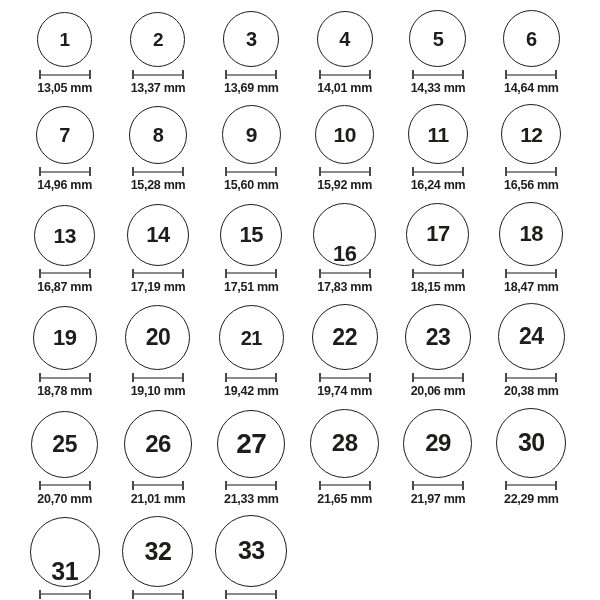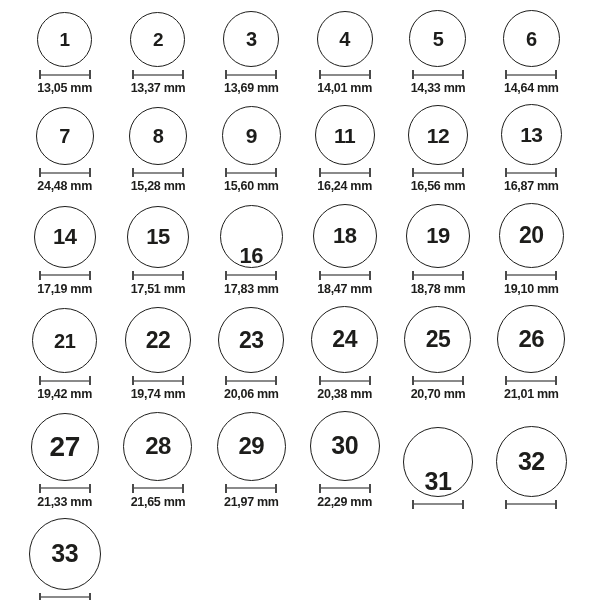--- a/index.html
+++ b/index.html
@@ -121,39 +121,46 @@
     </div>
     <div class="measure"></div>
     <div class="diameter-label">14,64 mm</div>
   </div>
 
   <div class="ring-cell">
     <div class="ring-circle" style="width: 58px; height: 58px;">
       <span class="ring-number" style="font-size: 20px;">7</span>
     </div>
     <div class="measure"></div>
-    <div class="diameter-label">24,48 mm</div>
+    <div class="diameter-label">14,96 mm</div>
   </div>
 
   <div class="ring-cell">
     <div class="ring-circle" style="width: 58px; height: 58px;">
       <span class="ring-number" style="font-size: 20px;">8</span>
     </div>
     <div class="measure"></div>
     <div class="diameter-label">15,28 mm</div>
   </div>
 
   <div class="ring-cell">
     <div class="ring-circle" style="width: 59px; height: 59px;">
       <span class="ring-number" style="font-size: 21px;">9</span>
     </div>
     <div class="measure"></div>
     <div class="diameter-label">15,60 mm</div>
   </div>
 
+  <div class="ring-cell">
+    <div class="ring-circle" style="width: 59px; height: 59px;">
+      <span class="ring-number" style="font-size: 21px;">10</span>
+    </div>
+    <div class="measure"></div>
+    <div class="diameter-label">15,92 mm</div>
+  </div>
 
   <div class="ring-cell">
     <div class="ring-circle" style="width: 60px; height: 60px;">
       <span class="ring-number" style="font-size: 21px;">11</span>
     </div>
     <div class="measure"></div>
     <div class="diameter-label">16,24 mm</div>
   </div>
 
   <div class="ring-cell">
@@ -189,20 +196,27 @@
   </div>
 
   <div class="ring-cell">
     <div class="ring-circle" style="width: 63px; height: 63px; align-items: flex-end;">
       <span class="ring-number" style="font-size: 22px;">16</span>
     </div>
     <div class="measure"></div>
     <div class="diameter-label">17,83 mm</div>
   </div>
 
+  <div class="ring-cell">
+    <div class="ring-circle" style="width: 63px; height: 63px;">
+      <span class="ring-number" style="font-size: 22px;">17</span>
+    </div>
+    <div class="measure"></div>
+    <div class="diameter-label">18,15 mm</div>
+  </div>
 
   <div class="ring-cell">
     <div class="ring-circle" style="width: 64px; height: 64px;">
       <span class="ring-number" style="font-size: 22px;">18</span>
     </div>
     <div class="measure"></div>
     <div class="diameter-label">18,47 mm</div>
   </div>
 
   <div class="ring-cell">

